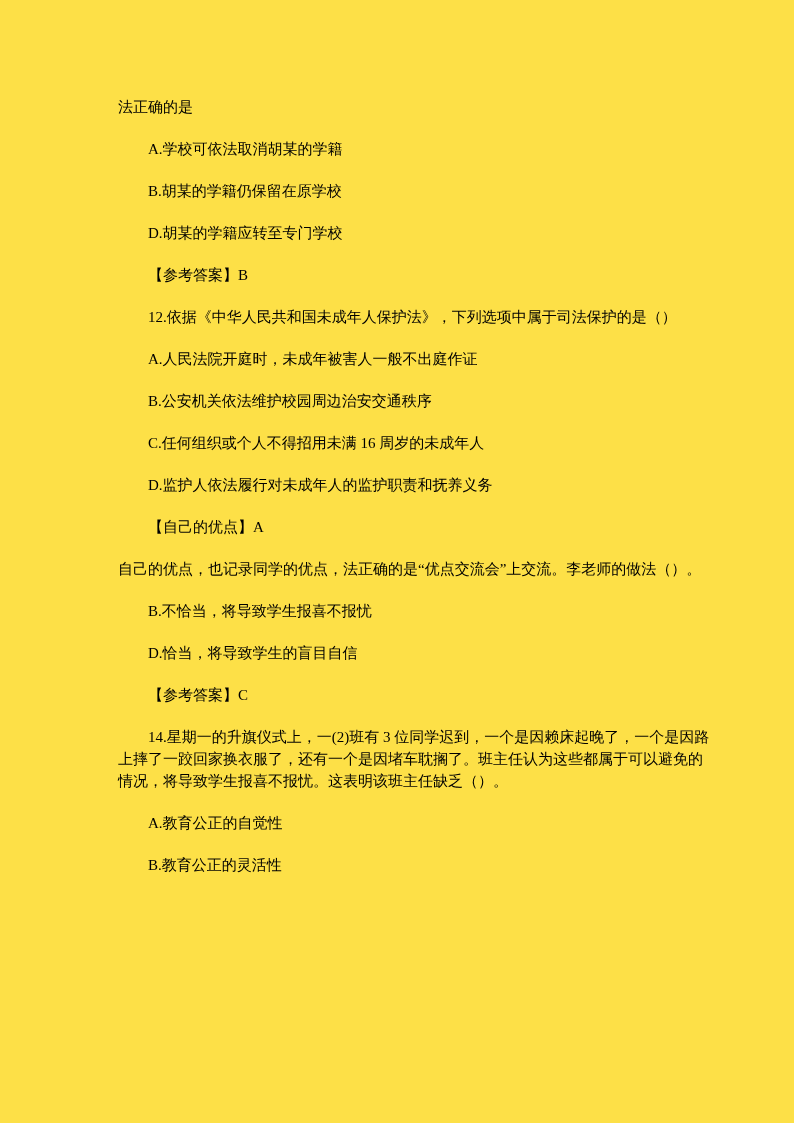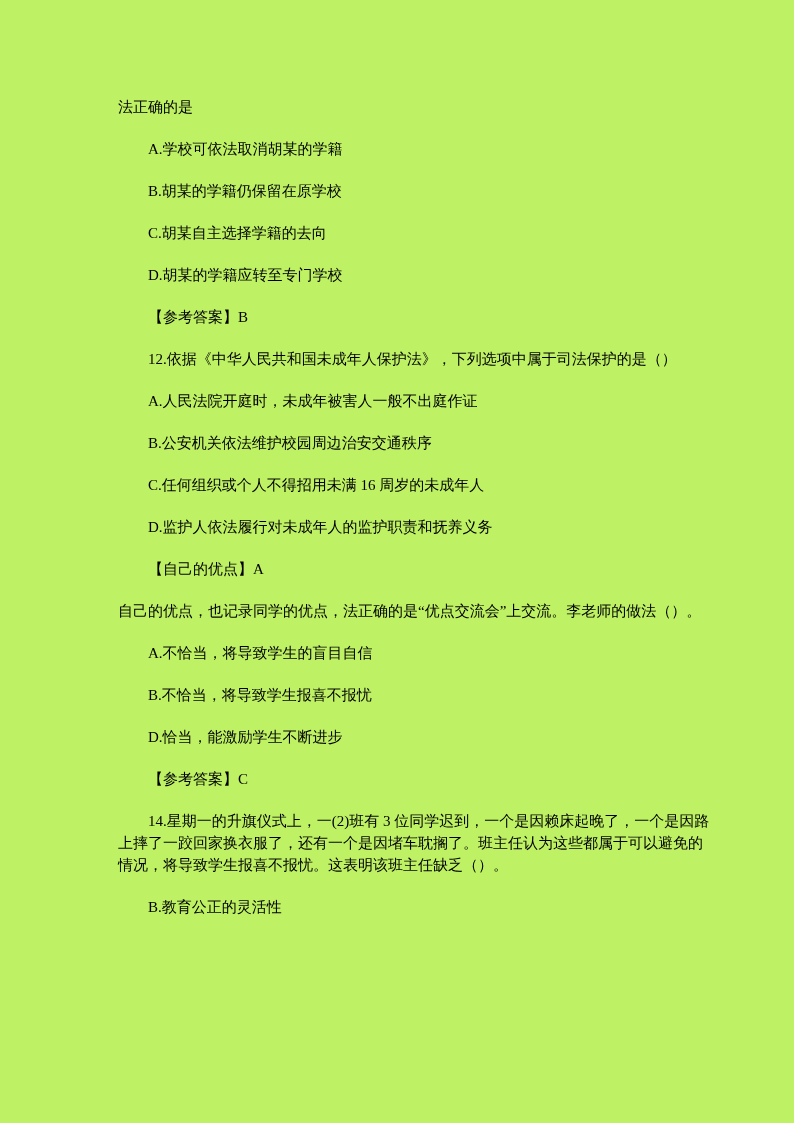--- a/index.html
+++ b/index.html
@@ -4,21 +4,21 @@
 <style>
   html, body {
     margin: 0;
     padding: 0;
     background: #ffffff;
   }
   .page {
     position: relative;
     width: 794px;
     height: 1123px;
-    background: #bef264;
+    background: #fde047;
     overflow: hidden;
     font-family: "Liberation Serif", "DejaVu Serif", serif;
     font-size: 15px;
     color: #000000;
   }
   .content {
     position: absolute;
     left: 118px;
     top: 96px;
     width: 620px;
@@ -37,36 +37,35 @@
 </style>
 </head>
 <body>
 
 <div class="page">
   <div class="content">
 
     <p class="line para">法正确的是</p>
     <p class="line indent para">A.学校可依法取消胡某的学籍</p>
     <p class="line indent para">B.胡某的学籍仍保留在原学校</p>
-    <p class="line indent para">C.胡某自主选择学籍的去向</p>
     <p class="line indent para">D.胡某的学籍应转至专门学校</p>
     <p class="line indent para">【参考答案】B</p>
 
     <p class="line indent para">12.依据《中华人民共和国未成年人保护法》，下列选项中属于司法保护的是（）</p>
     <p class="line indent para">A.人民法院开庭时，未成年被害人一般不出庭作证</p>
     <p class="line indent para">B.公安机关依法维护校园周边治安交通秩序</p>
     <p class="line indent para">C.任何组织或个人不得招用未满 16 周岁的未成年人</p>
     <p class="line indent para">D.监护人依法履行对未成年人的监护职责和抚养义务</p>
     <p class="line indent para">【自己的优点】A</p>
 
     <p class="line para">自己的优点，也记录同学的优点，法正确的是“优点交流会”上交流。李老师的做法（）。</p>
-    <p class="line indent para">A.不恰当，将导致学生的盲目自信</p>
     <p class="line indent para">B.不恰当，将导致学生报喜不报忧</p>
-    <p class="line indent para">D.恰当，能激励学生不断进步</p>
+    <p class="line indent para">D.恰当，将导致学生的盲目自信</p>
     <p class="line indent para">【参考答案】C</p>
 
     <p class="line indent">14.星期一的升旗仪式上，一(2)班有 3 位同学迟到，一个是因赖床起晚了，一个是因路</p>
     <p class="line">上摔了一跤回家换衣服了，还有一个是因堵车耽搁了。班主任认为这些都属于可以避免的</p>
     <p class="line para">情况，将导致学生报喜不报忧。这表明该班主任缺乏（）。</p>
+    <p class="line indent para">A.教育公正的自觉性</p>
     <p class="line indent para">B.教育公正的灵活性</p>
 
   </div>
 </div>
 
 </body></html>

